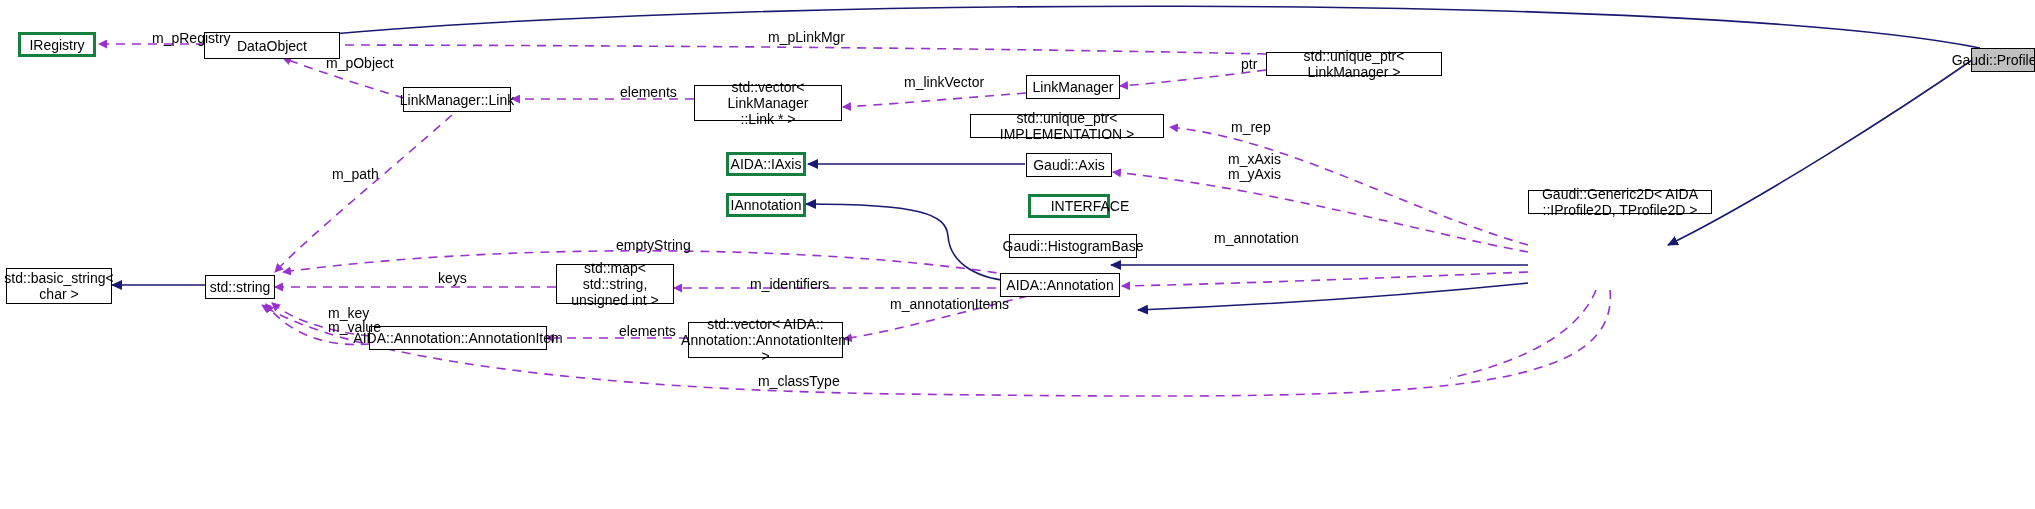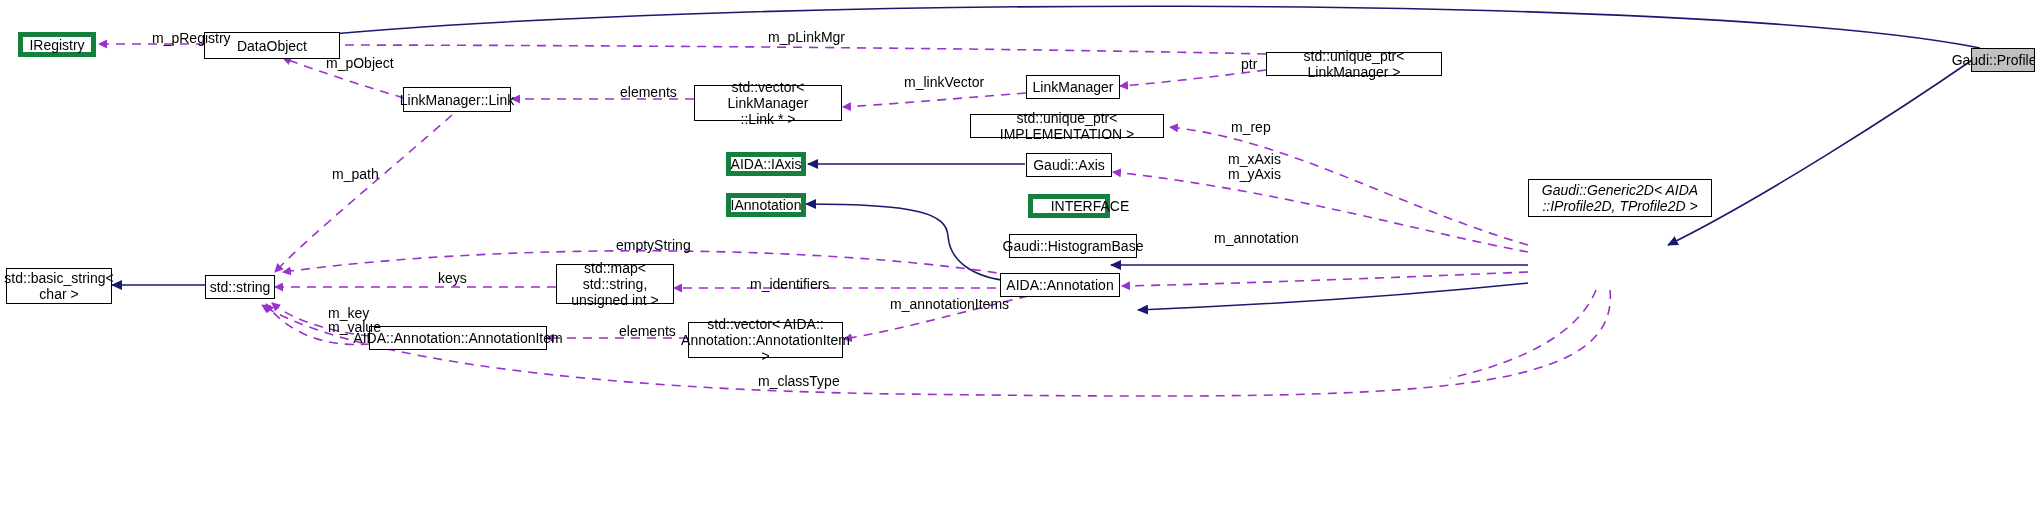--- a/index.html
+++ b/index.html
@@ -37,21 +37,21 @@
     justify-content: center;
     white-space: pre-line;
     padding: 2px 6px;
     z-index: 5;
   }
   .node.greybox {
     background: #c0c0c0;
     border: 1px solid #000000;
   }
   .node.lightborder {
-    border: 5px solid #15803d;
+    border: 3px solid #15803d;
   }
   .edgelabel {
     position: absolute;
     font-size: 14px;
     line-height: 15px;
     color: #000000;
     white-space: pre-line;
     text-align: left;
     z-index: 6;
     background: transparent;
@@ -143,21 +143,21 @@
   <div class="node" style="left:970px; top:114px; width:194px; height:24px;">std::unique_ptr&lt; IMPLEMENTATION &gt;</div>
 
   <div class="node lightborder" style="left:726px; top:152px; width:80px; height:24px;">AIDA::IAxis</div>
 
   <div class="node" style="left:1026px; top:153px; width:86px; height:24px;">Gaudi::Axis</div>
 
   <div class="node lightborder" style="left:726px; top:193px; width:80px; height:24px;">IAnnotation</div>
 
   <div class="node lightborder" style="left:1028px; top:194px; width:82px; height:24px;padding-left:48px;">INTERFACE</div>
 
-  <div class="node" style="left:1528px; top:179px; width:184px; height:38px;font-style:italic;">Gaudi::Generic2D&lt; AIDA
+  <div class="node" style="left:1528px; top:190px; width:184px; height:24px;">Gaudi::Generic2D&lt; AIDA
 ::IProfile2D, TProfile2D &gt;</div>
 
   <div class="node" style="left:1009px; top:234px; width:128px; height:24px;">Gaudi::HistogramBase</div>
 
   <div class="node" style="left:6px; top:268px; width:106px; height:36px;text-align:center;">std::basic_string&lt;
 char &gt;</div>
 
   <div class="node" style="left:205px; top:275px; width:70px; height:24px;">std::string</div>
 
   <div class="node" style="left:556px; top:264px; width:118px; height:40px;">std::map&lt; std::string,

